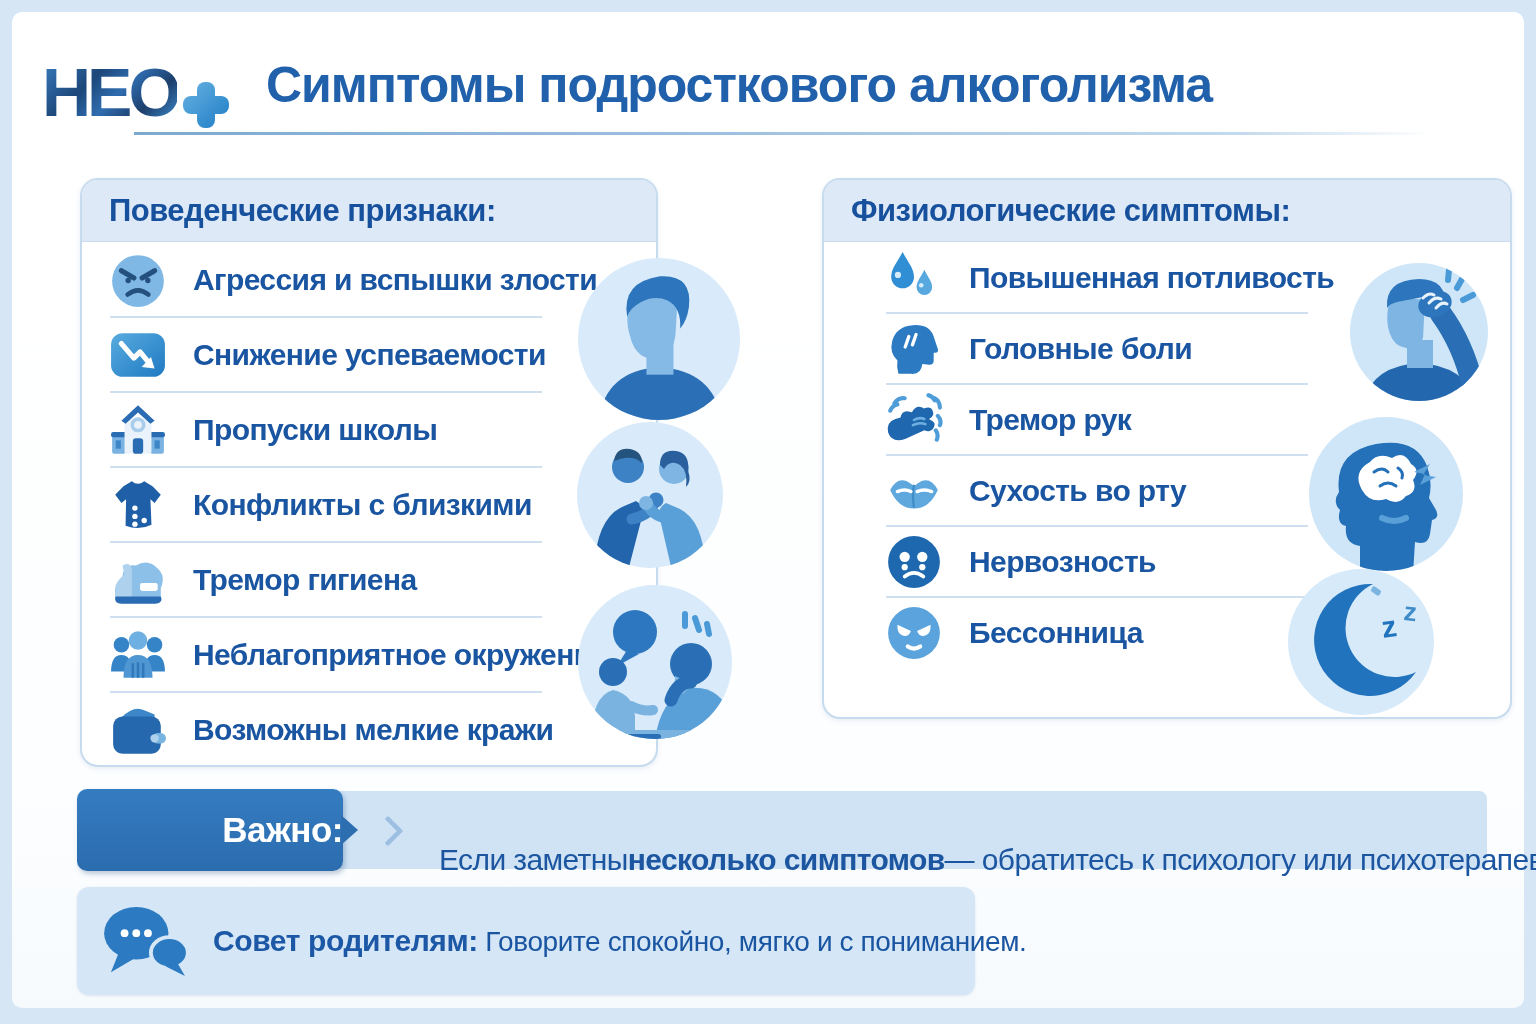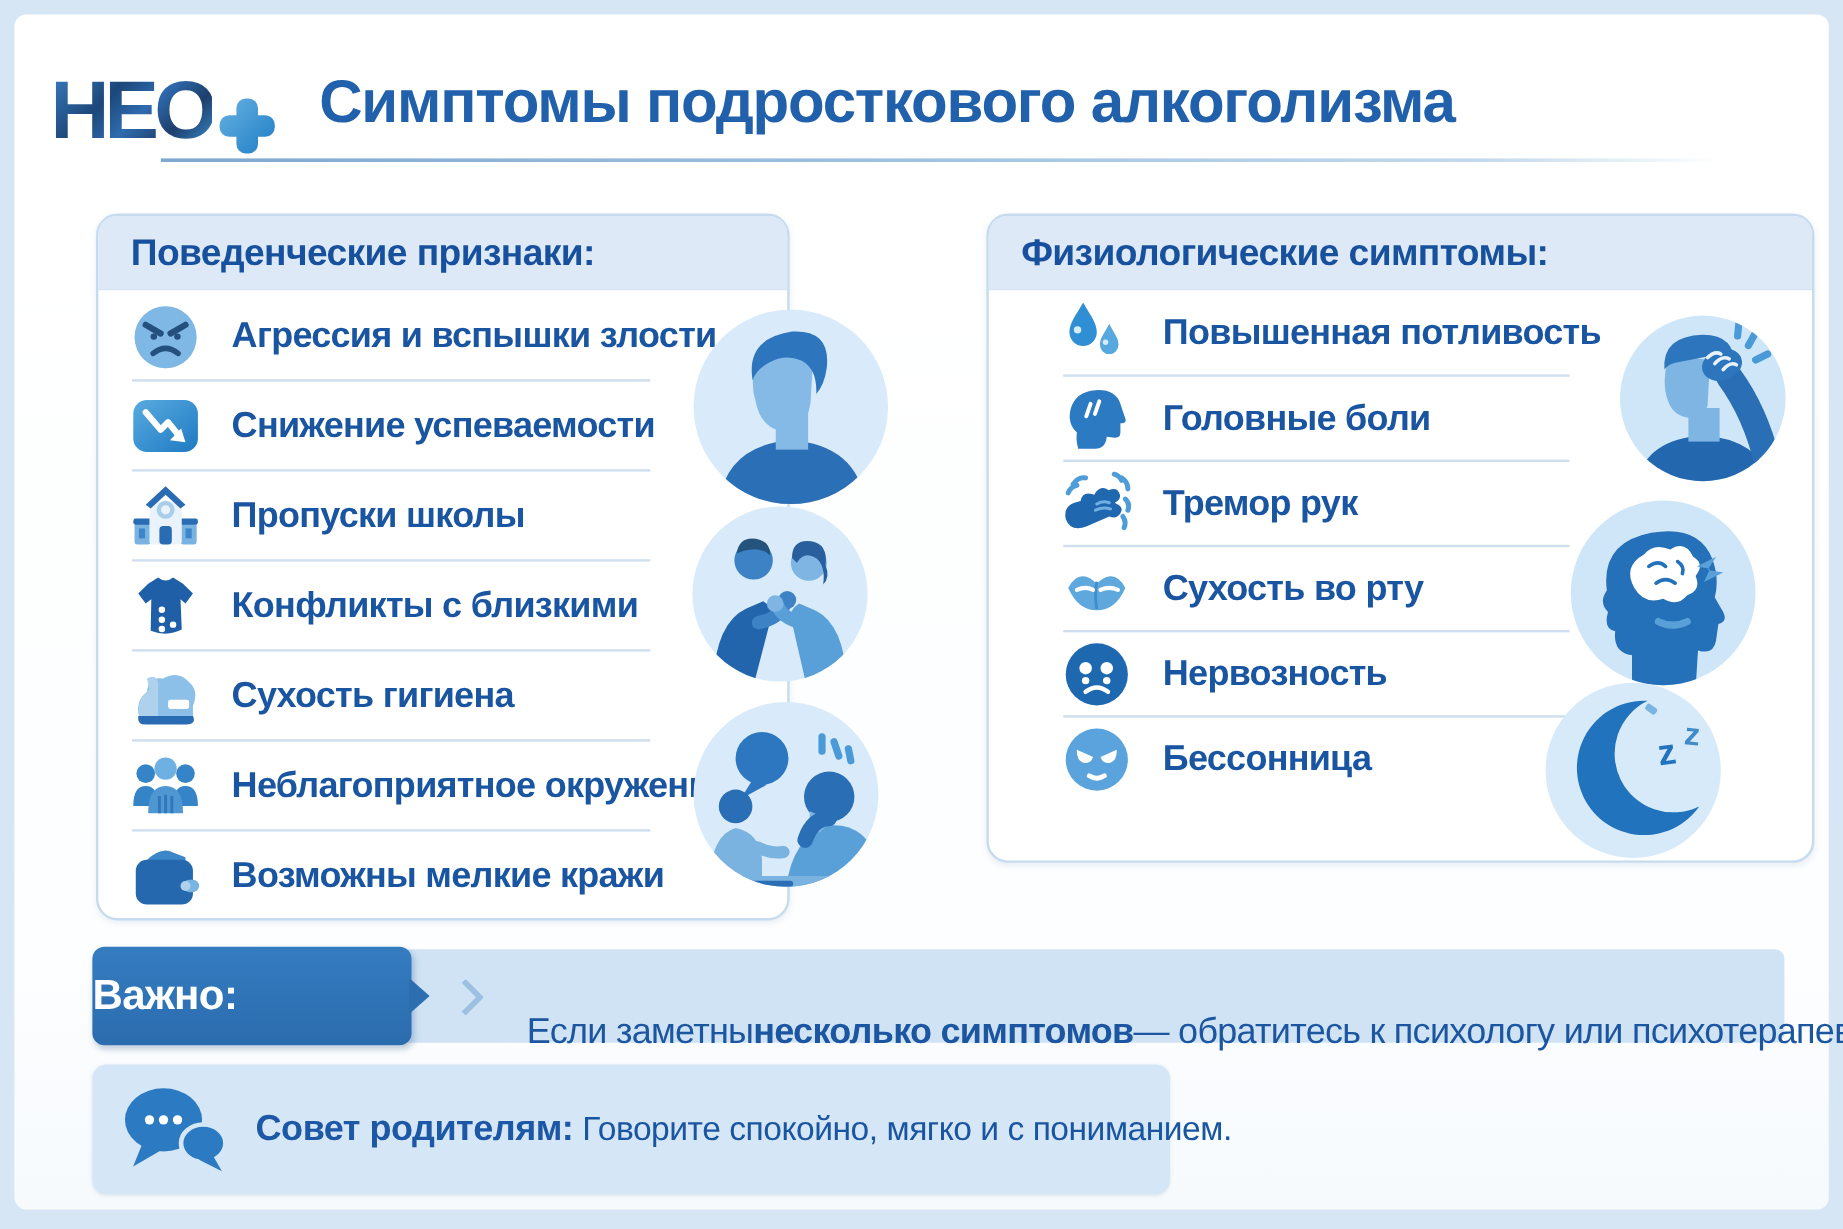--- a/index.html
+++ b/index.html
@@ -67,21 +67,21 @@
   #ill-brain{left:484px;top:236px;width:156px;height:156px;}
   #ill-moon{left:463px;top:388px;width:148px;height:148px;}
   
   .important{
     position:absolute;left:65px;top:779px;width:1410px;height:78px;
     background:#cfe3f5;border-radius:8px;
   }
   .important-tag{
     position:absolute;left:0;top:-2px;width:266px;height:82px;
     background:linear-gradient(180deg,#347cc0 0%,#2b6cae 100%);
-    border-radius:10px;display:flex;align-items:center;justify-content:flex-start;
+    border-radius:10px;display:flex;align-items:center;justify-content:flex-end;
     font-size:35px;font-weight:700;color:#ffffff;letter-spacing:-0.5px;
     box-shadow:2px 3px 5px rgba(30,70,120,.28);
   }
   .important-tag::after{
     content:"";position:absolute;right:-15px;top:50%;transform:translateY(-50%);
     border-left:17px solid #2c6eb0;border-top:15px solid transparent;border-bottom:15px solid transparent;
   }
   .important-chevron{
     position:absolute;left:300px;top:29px;width:17px;height:17px;
     border-top:5px solid #9dc0e2;border-right:5px solid #9dc0e2;
@@ -183,21 +183,21 @@
 
       <div class="row divided">
         <span class="sym-icon">
           <svg viewBox="0 0 56 56">
             <path d="M7 46 Q3 32 13 25 Q14 12 26 14 Q38 7 47 17 Q55 24 50 36 L50 46 Z" fill="#8cc0e8"></path>
             <path d="M7 46 Q4 30 15 23 L13 14 Q20 10 22 17 L22 46 Z" fill="#aed2ee"></path>
             <rect x="30" y="31" width="17" height="7.5" rx="2" fill="#ffffff"></rect>
             <path d="M6 44 L50 44 Q53 50 45 51 L12 51 Q5 51 6 44 Z" fill="#2a6cb4"></path>
             </svg>
         </span>
-        <span class="row-label">Сухость гигиена</span>
+        <span class="row-label">Тремор гигиена</span>
       </div>
 
       <div class="row divided">
         <span class="sym-icon">
           <svg viewBox="0 0 56 56">
             <circle cx="12" cy="18" r="7.5" fill="#3584c8"></circle>
             <path d="M2 44 Q2 28 12 28 Q22 28 22 44 Z" fill="#3584c8"></path>
             <circle cx="44" cy="18" r="7.5" fill="#3584c8"></circle>
             <path d="M34 44 Q34 28 44 28 Q54 28 54 44 Z" fill="#3584c8"></path>
             <circle cx="28" cy="14" r="9" fill="#6fb0e2"></circle>

